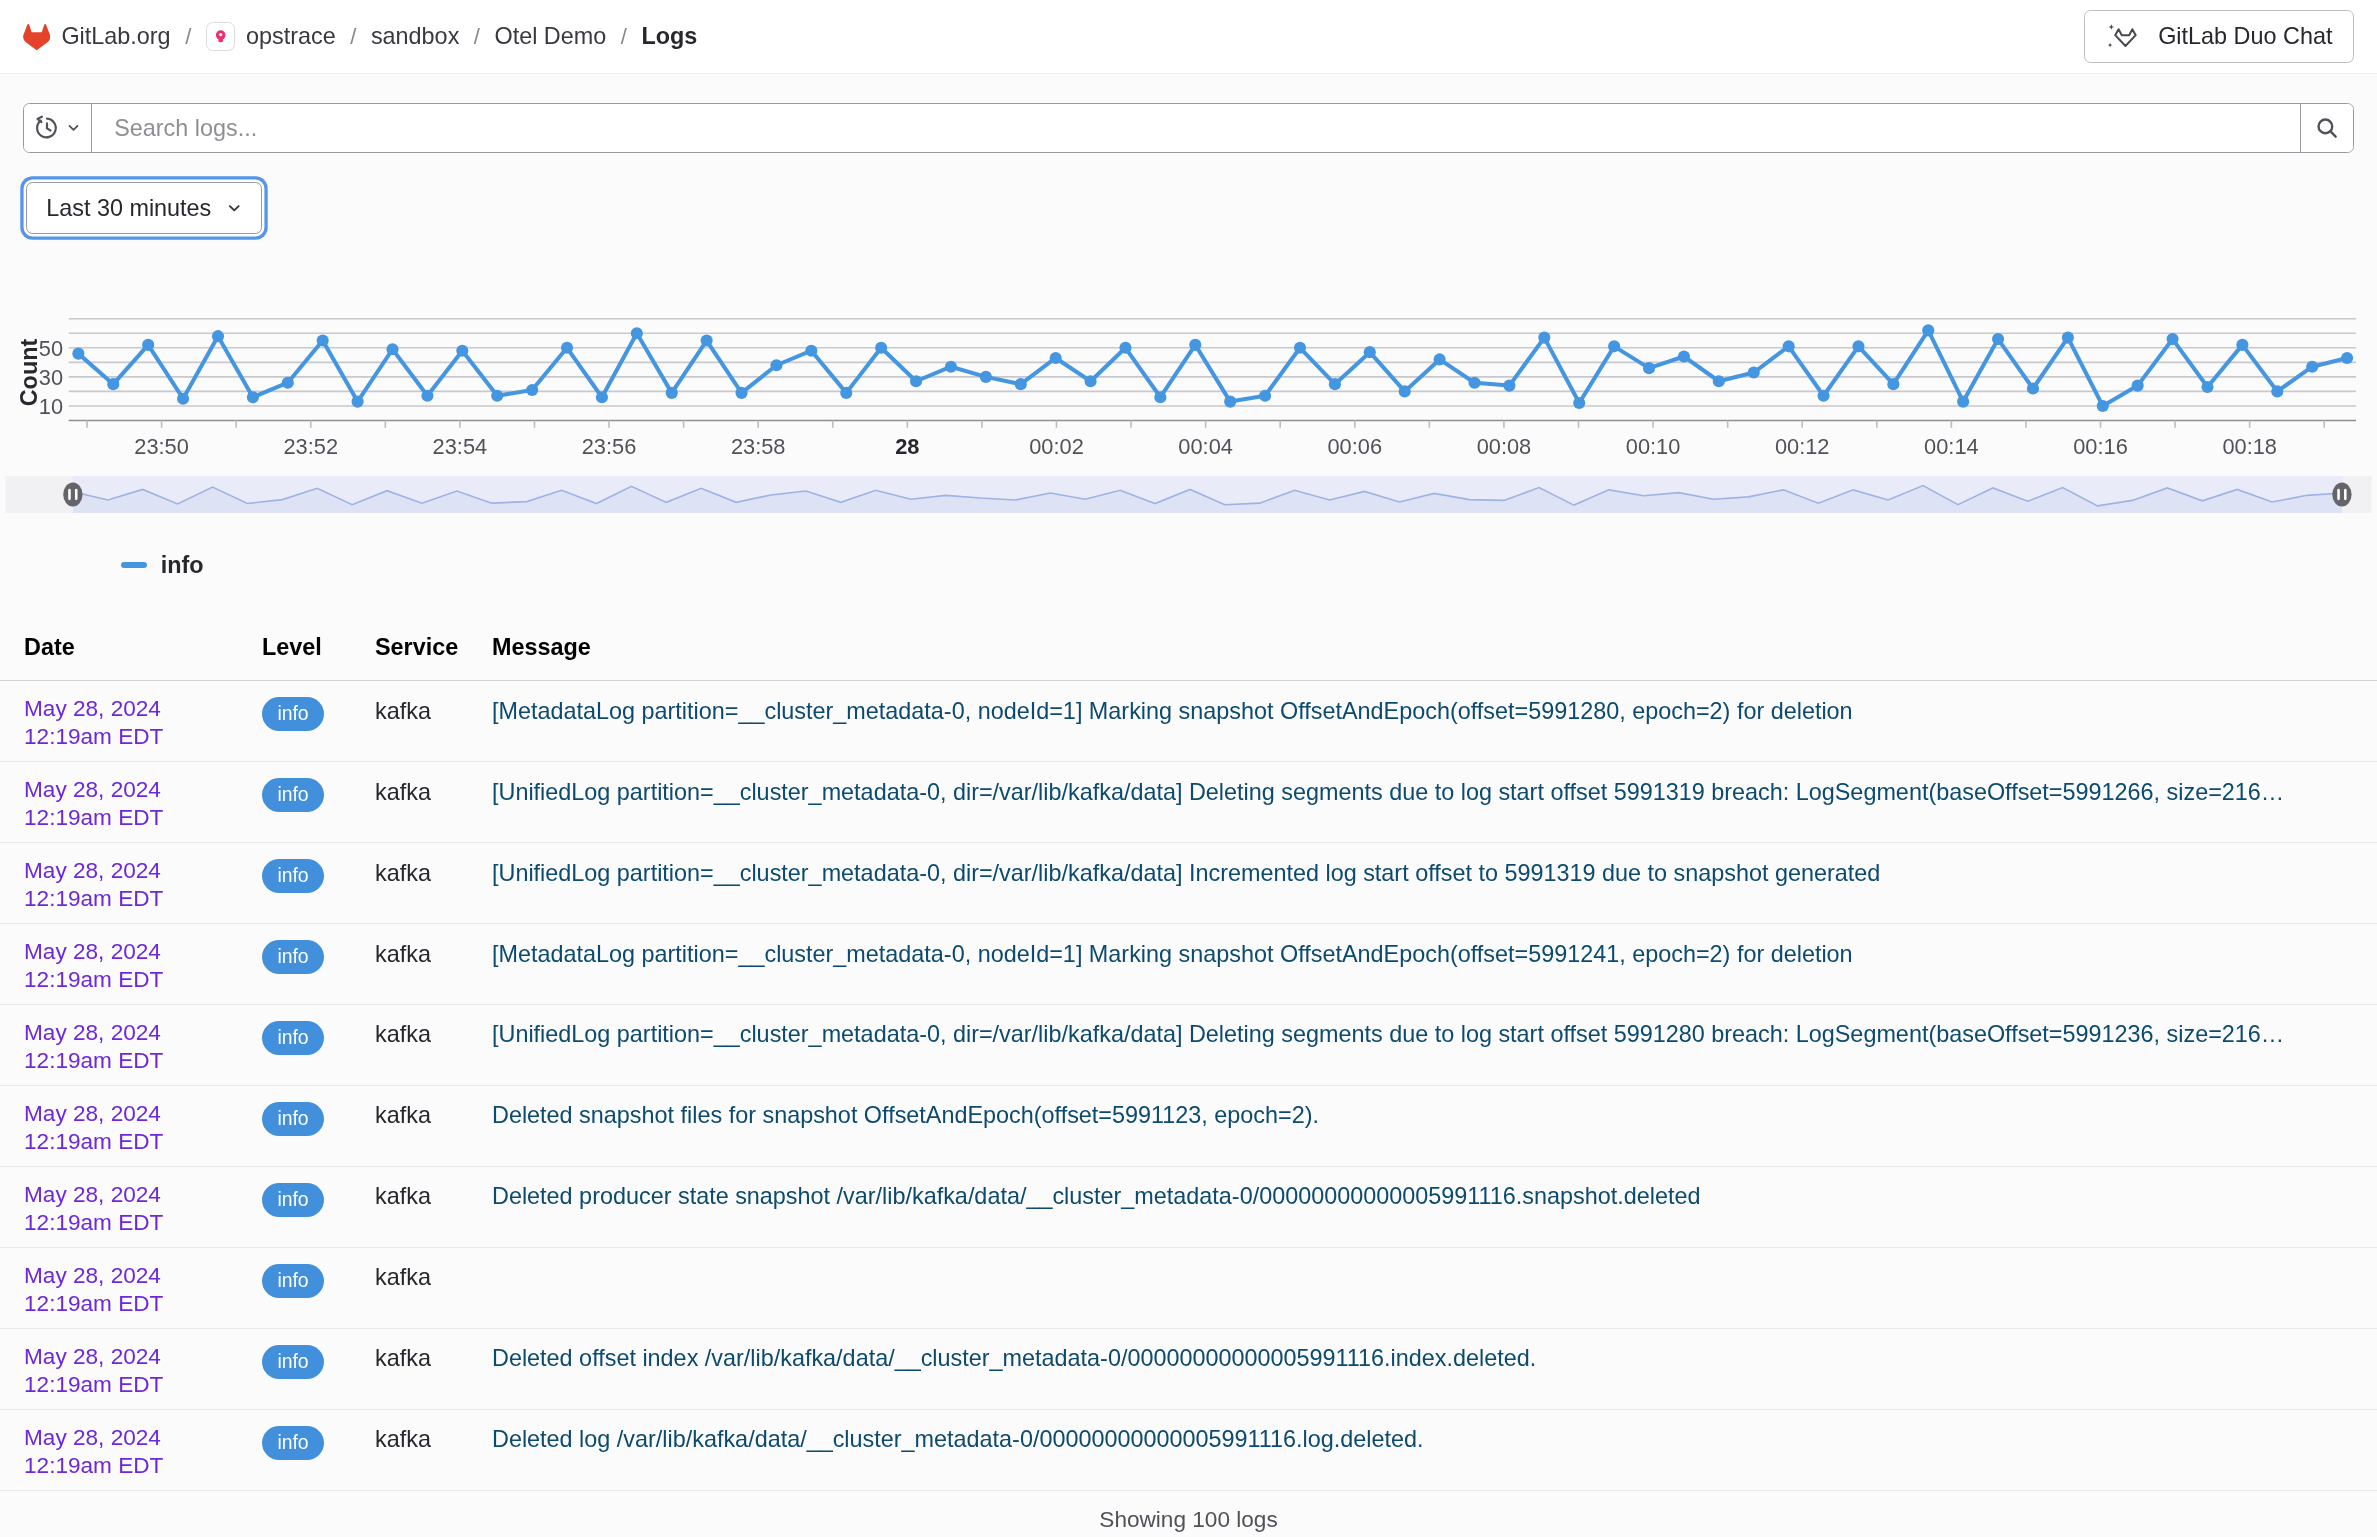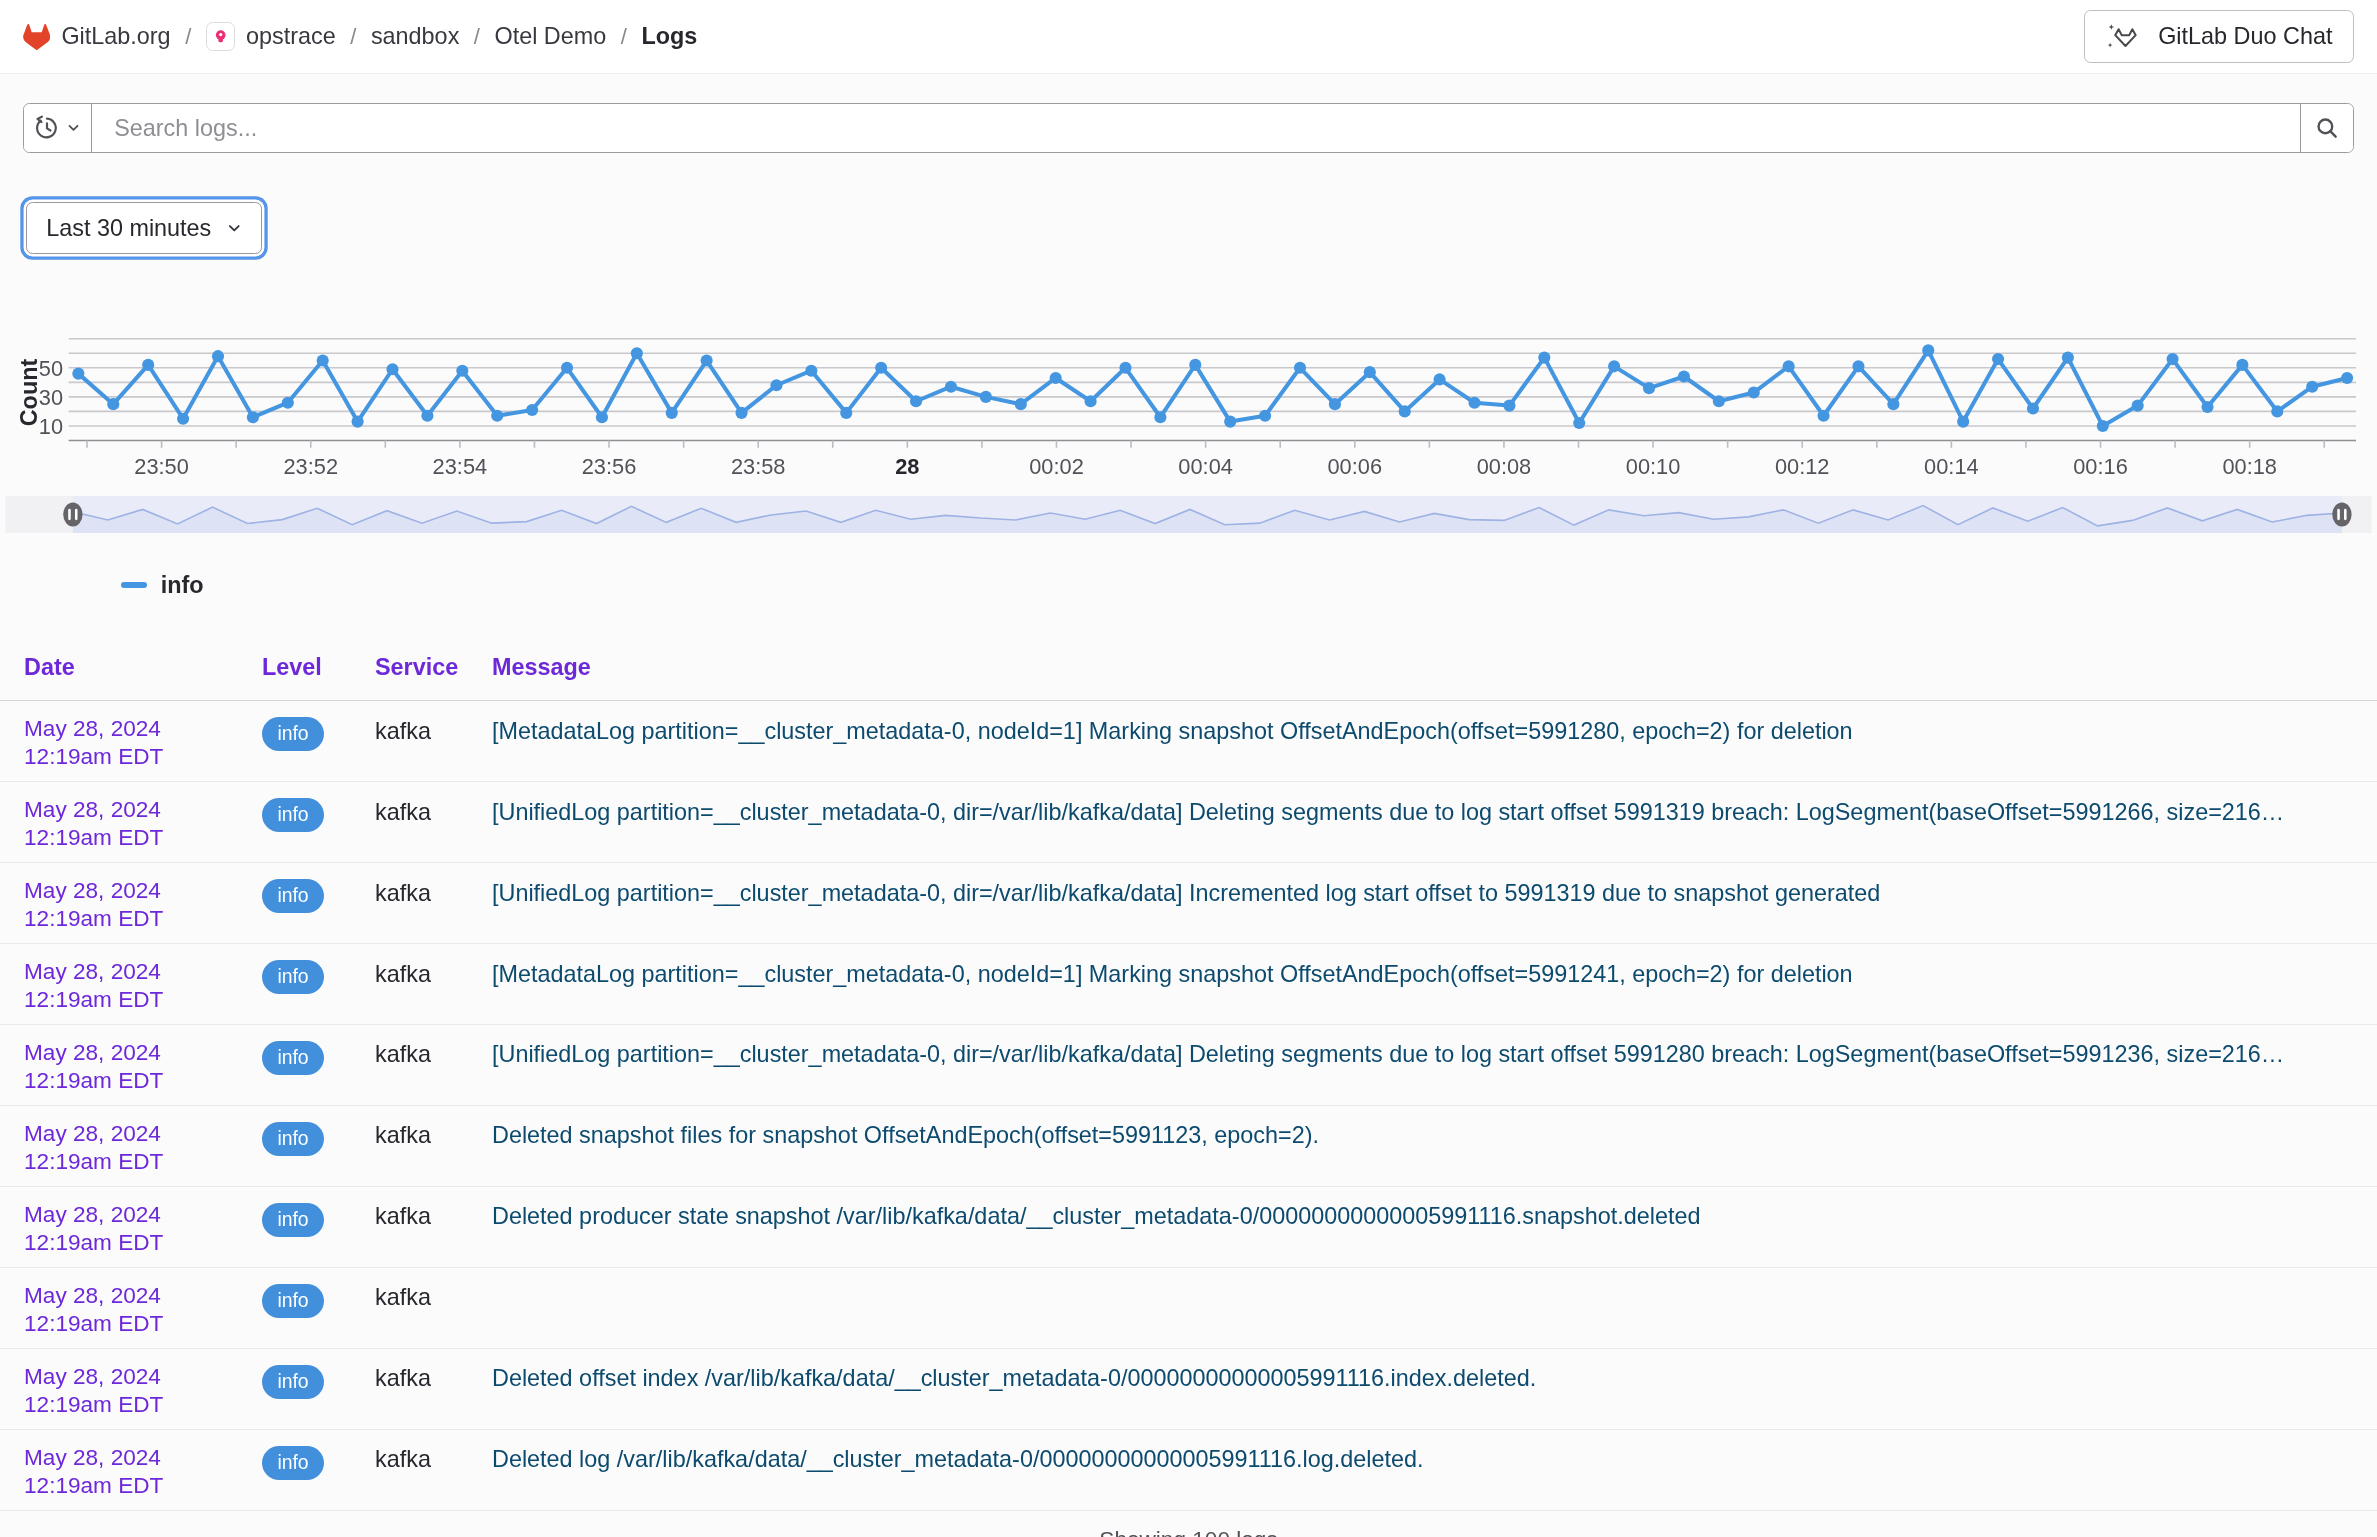--- a/index.html
+++ b/index.html
@@ -52,21 +52,20 @@
   }
 
   
   .time-row { margin:29px 22.6px 0 22.6px; }
   .time-btn {
     display:inline-flex; align-items:center; gap:16px; height:52px; padding:0 19.4px;
     background:#fff; border:0.8px solid #99989e; border-radius:6.5px;
     font-size:23.4px; color:#28272d; cursor:pointer;
     box-shadow:0 0 0 2.4px #fff, 0 0 0 5.7px #5696e8;
     margin-left:3.2px;
-    margin-top:20px;
   }
 
   
   .chart-section { position:relative; margin-top:78px; height:154px; }
   .chart-ylabel {
     position:absolute; left:-11.3px; top:47px; width:81px; text-align:center;
     transform:rotate(-90deg); font-size:23.4px; font-weight:700; color:#28272d;
   }
   .chart-svg { display:block; }
   .minimap { margin-top:9.7px; }
@@ -74,21 +73,21 @@
   .legend-swatch { width:26px; height:6.5px; border-radius:4px; }
   .legend-label { font-size:23.4px; font-weight:700; color:#28272d; }
 
   
   .log-table { margin-top:36px; }
   .loghead, .logrow {
     display:grid; grid-template-columns:238px 113px 117px 1fr;
     padding-left:24px; padding-right:24px;
   }
   .loghead {
-    font-size:23.4px; font-weight:700; color:#6d28d9;
+    font-size:23.4px; font-weight:700; color:#000000;
     padding-top:19.4px; padding-bottom:19.4px; border-bottom:0.8px solid #d2d2d7;
   }
   .logrow {
     padding-top:13.7px; padding-bottom:11.3px; border-bottom:0.8px solid #e9e9ec;
     font-size:23.4px; cursor:pointer;
   }
   .cell-date { color:#6d28d9; line-height:27.5px; font-size:22.6px; }
   .badge {
     display:inline-block; color:#fff; font-size:19.4px; line-height:19.4px;
     padding:7.3px 15.4px; border-radius:807px; margin-top:1.6px;

